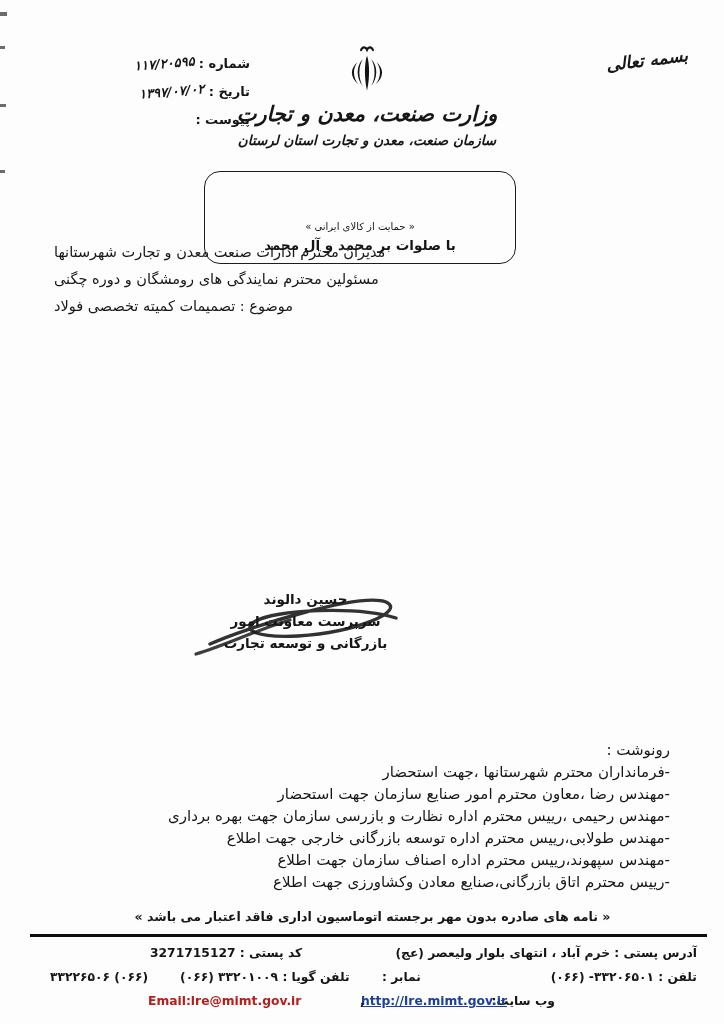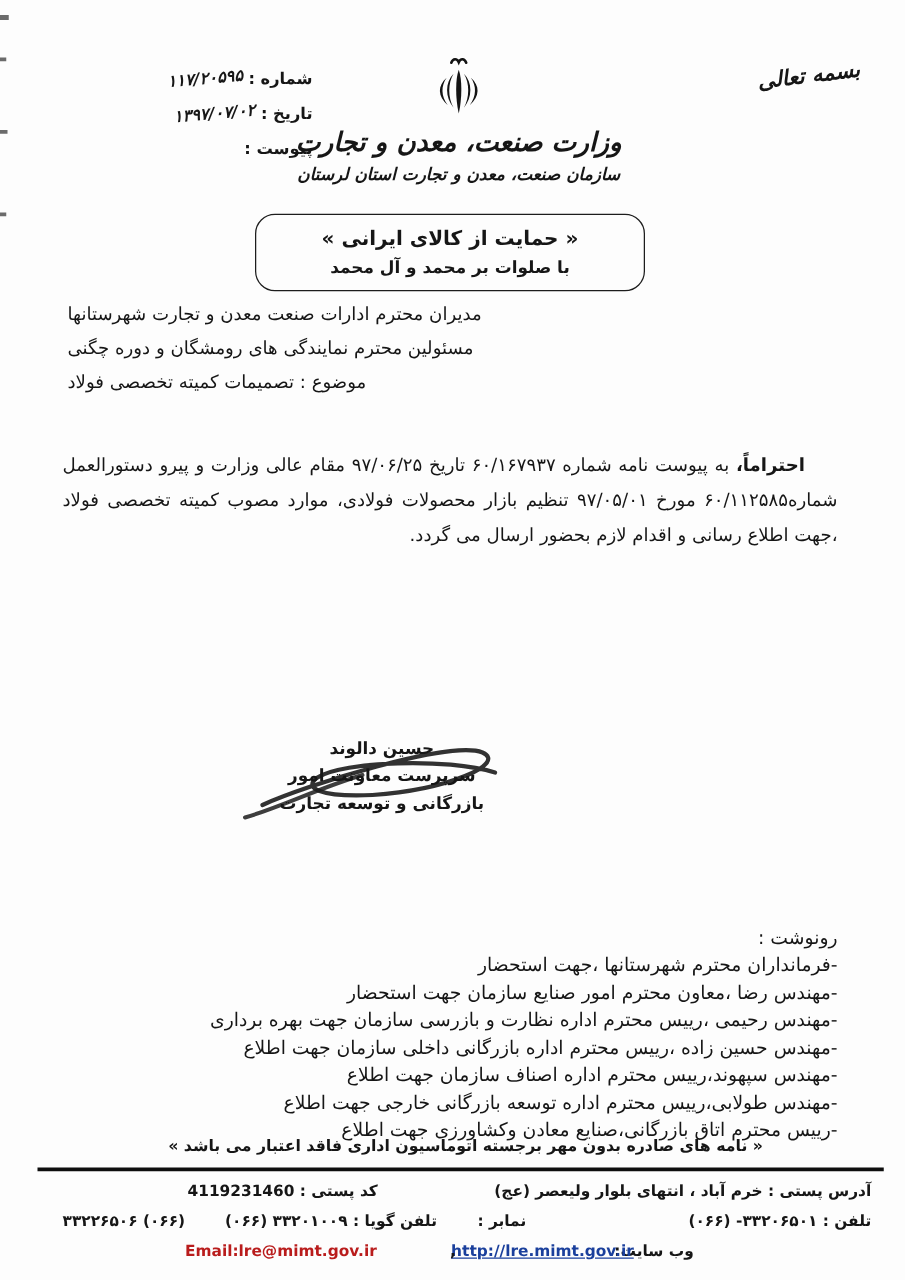--- a/index.html
+++ b/index.html
@@ -26,21 +26,21 @@
     position:absolute;top:50px;left:588px;width:118px;text-align:center;
     font-family:"DejaVu Serif",serif;font-style:italic;font-weight:bold;font-size:17px;
     transform:rotate(-7deg);
   }
   
   .slogan-box{
     position:absolute;top:171px;left:204px;width:312px;
     border:1.7px solid #1d1d1d;border-radius:16px;
     padding:7px 8px 8px 8px;text-align:center;box-sizing:border-box;
   }
-  .slogan-box .l1{font-weight:bold;font-size:16px;line-height:1.55;}
+  .slogan-box .l1{font-weight:normal;font-size:10px;line-height:1.55;margin-top:40px;}
   .slogan-box .l2{font-weight:bold;font-size:13.5px;line-height:1.5;}
   
   .recipients{position:absolute;top:239px;right:54px;left:54px;text-align:left;font-weight:normal;font-size:14.5px;line-height:27px;}
   
   .body-par{
     position:absolute;top:344px;right:54px;left:50px;
     font-size:14.5px;line-height:28px;text-align:justify;text-indent:26px;
   }
   .body-par .lead{font-weight:bold;}
   
@@ -112,51 +112,49 @@
     <div class="l1">« حمایت از کالای ایرانی »</div>
     <div class="l2">با صلوات بر محمد و آل محمد</div>
   </div>
 
   <div class="recipients">
     <div>مدیران محترم ادارات صنعت معدن و تجارت شهرستانها</div>
     <div>مسئولین محترم نمایندگی های رومشگان و دوره چگنی</div>
     <div>موضوع : تصمیمات کمیته تخصصی فولاد</div>
   </div>
 
-  <p class="body-par"><span class="lead">احتراماً،</span><span> به پیوست نامه شماره ۶۰/۱۶۷۹۳۷ تاریخ ۹۷/۰۶/۲۵ مقام عالی وزارت و پیرو دستورالعمل شماره۶۰/۱۱۲۵۸۵ مورخ ۹۷/۰۵/۰۱ تنظیم بازار محصولات فولادی، موارد مصوب کمیته تخصصی فولاد ،جهت اطلاع رسانی و اقدام لازم بحضور ارسال می گردد.</span></p>
 
   <div class="signature">
     <svg class="scribble" width="230" height="92" viewBox="0 0 230 92" aria-hidden="true">
       <path d="M20 66 C55 50 170 14 196 24 C216 33 168 54 108 58 C66 60 52 52 64 44 C84 31 168 28 206 40" fill="none" stroke="#1c1c1c" stroke-width="3.4" stroke-linecap="round" opacity="0.9"></path>
       <path d="M6 76 C34 68 66 52 100 42" fill="none" stroke="#1c1c1c" stroke-width="3.2" stroke-linecap="round" opacity="0.85"></path>
     </svg>
     <div class="sig-text">حسین دالوند</div>
     <div class="sig-text">سرپرست معاونت امور</div>
     <div class="sig-text">بازرگانی و توسعه تجارت</div>
   </div>
 
   <div class="cc">
     <div>رونوشت :</div>
     <div>-فرمانداران محترم شهرستانها ،جهت استحضار</div>
     <div>-مهندس رضا ،معاون محترم امور صنایع سازمان جهت استحضار</div>
     <div>-مهندس رحیمی ،رییس محترم اداره نظارت و بازرسی سازمان جهت بهره برداری</div>
-    <div>-مهندس حسین زاده ،رییس محترم اداره بازرگانی داخلی سازمان جهت اطلاع</div>
+    <div>-مهندس طولابی،رییس محترم اداره توسعه بازرگانی خارجی جهت اطلاع</div>
     <div>-مهندس سپهوند،رییس محترم اداره اصناف سازمان جهت اطلاع</div>
-    <div>-مهندس طولابی،رییس محترم اداره توسعه بازرگانی خارجی جهت اطلاع</div>
     <div>-رییس محترم اتاق بازرگانی،صنایع معادن  وکشاورزی جهت اطلاع</div>
   </div>
 
   <div class="notice">« نامه های صادره بدون مهر برجسته اتوماسیون اداری فاقد اعتبار می باشد »</div>
 
   <div class="divider"></div>
 
   <div class="footer">
     <div class="fr fr1">
       <span class="f-addr">آدرس پستی : خرم آباد ، انتهای بلوار ولیعصر (عج)</span>
-      <span class="f-postal">کد پستی : 4119231460</span>
+      <span class="f-postal">کد پستی : 3271715127</span>
     </div>
     <div class="fr fr2">
       <span class="f-phone">تلفن : ۳۳۲۰۶۵۰۱- (۰۶۶)</span>
       <span class="f-faxlbl">نمابر :</span>
       <span class="f-voice">تلفن گویا : ۳۳۲۰۱۰۰۹ (۰۶۶)</span>
       <span class="f-faxnum">۳۳۲۲۶۵۰۶ (۰۶۶)</span>
     </div>
     <div class="fr fr3">
       <span class="f-weblbl">وب سایت:</span>
       <a class="f-link" href="#" style="color: rgb(26, 63, 156);">http://lre.mimt.gov.ir</a>

